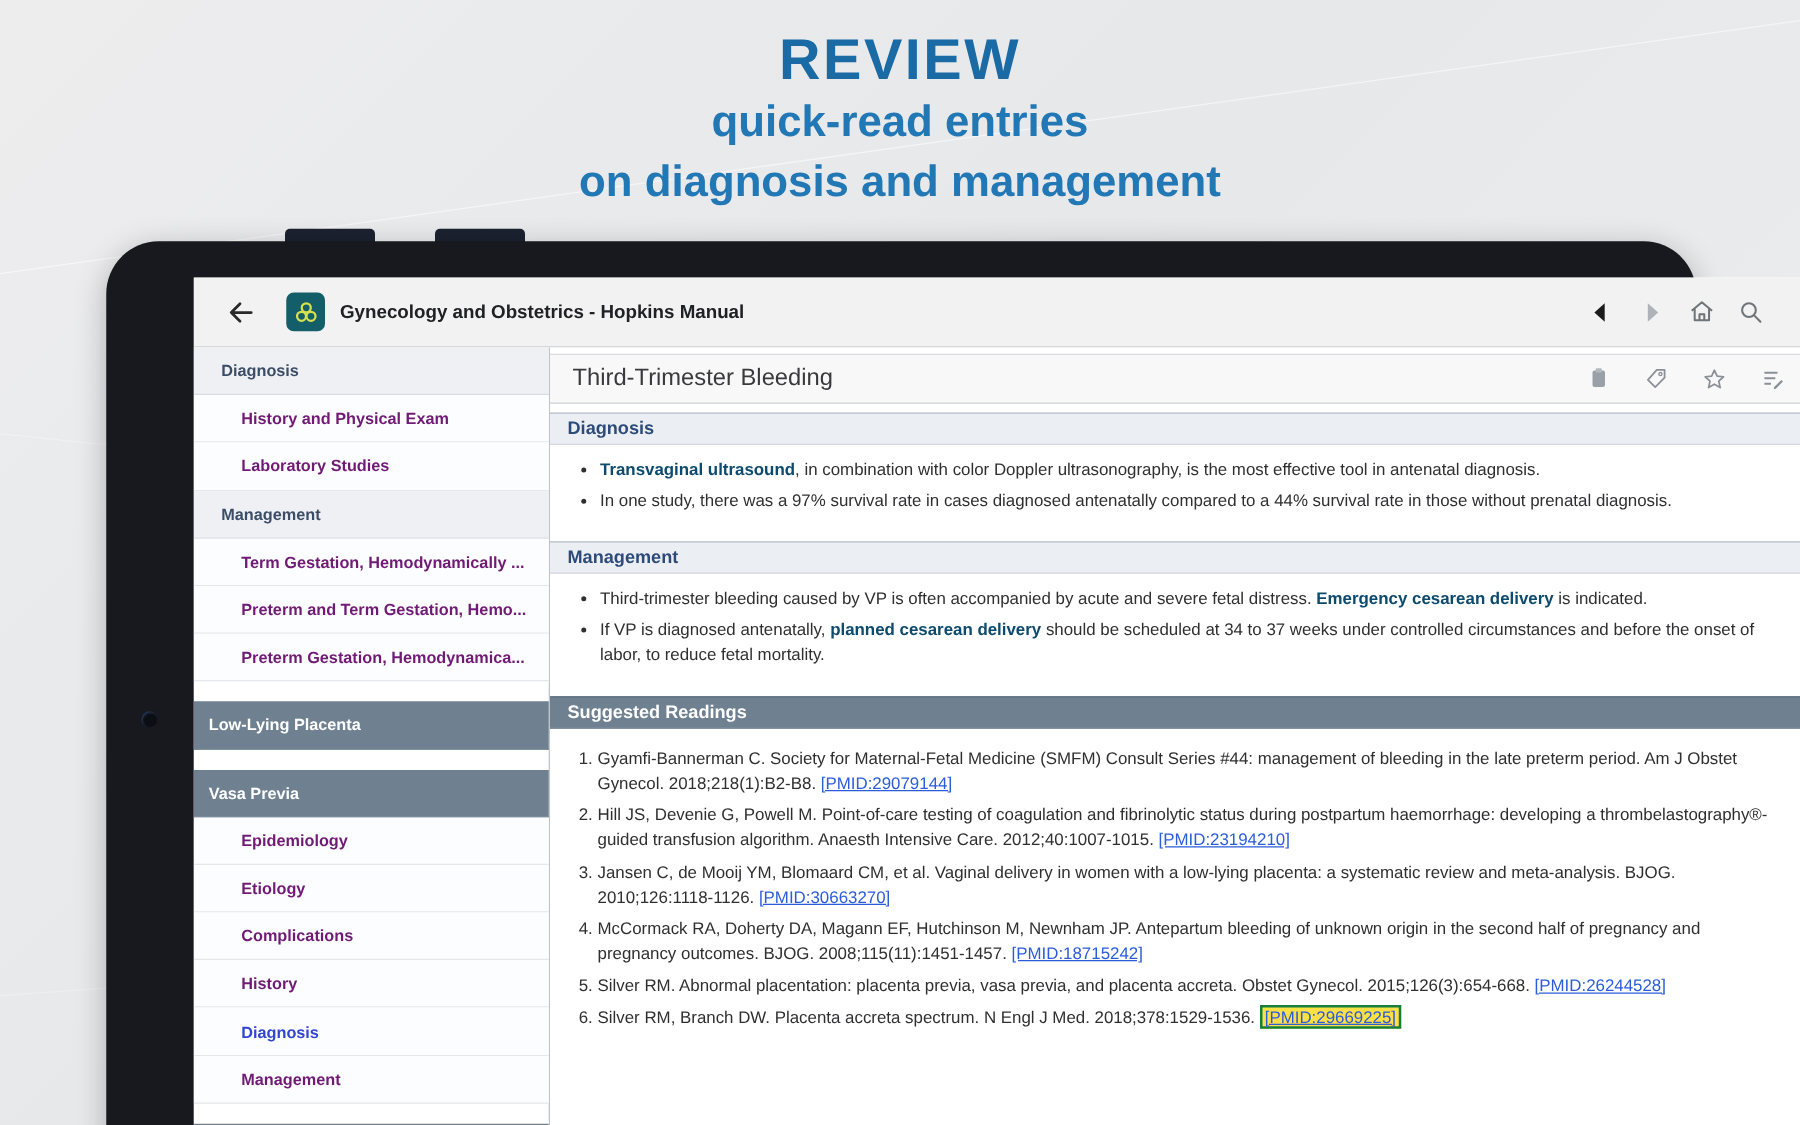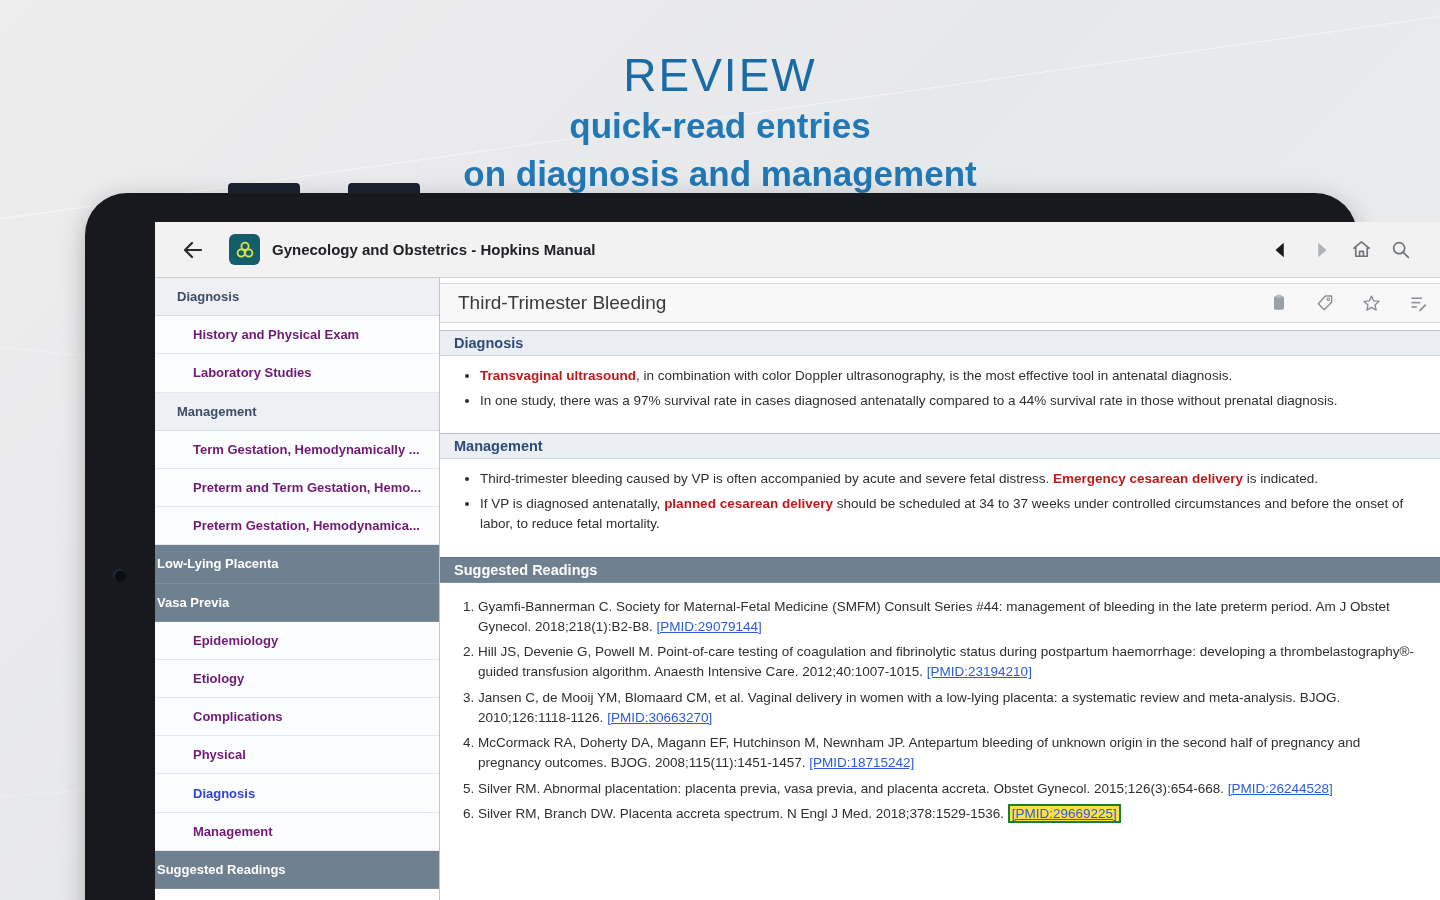--- a/index.html
+++ b/index.html
@@ -8,21 +8,21 @@
 
   .page { position:relative; width:1440px; height:900px; overflow:hidden;
           background:linear-gradient(135deg,#ededee 0%,#e7e8ea 45%,#eceef0 100%); }
   .bg-line { position:absolute; background:rgba(255,255,255,.55); height:1px; width:1800px; pointer-events:none; }
   .bg-line.l1 { top:120px; left:-200px; transform:rotate(-8deg); }
   .bg-line.l2 { top:420px; left:-200px; transform:rotate(6deg); opacity:.6; }
   .bg-line.l3 { top:740px; left:-100px; transform:rotate(-4deg); opacity:.5; }
 
   
   .promo { position:absolute; top:20px; left:0; width:100%; text-align:center; }
-  .promo-title { font-size:46px; font-weight:400; letter-spacing:2px; color:#1a6aa6;margin-top:28px; }
+  .promo-title { font-size:46px; font-weight:700; letter-spacing:2px; color:#1a6aa6; }
   .promo-sub { font-size:35px; font-weight:700; color:#2277b5; line-height:1.36; }
 
   
   .tab-btn { position:absolute; top:183px; height:14px; background:#1b2230; border-radius:4px 4px 0 0; }
   .tab-btn.b1 { left:228px; width:72px; }
   .tab-btn.b2 { left:348px; width:72px; }
   .tablet { position:absolute; left:85px; top:193px; width:1272px; height:730px;
             background:#17191e; border-radius:42px 42px 0 0;
             box-shadow:0 6px 24px rgba(0,0,0,.25); }
   .camera { position:absolute; left:28px; top:376px; width:13px; height:13px; border-radius:50%;
@@ -44,41 +44,41 @@
   
   .main-row { flex:1; display:flex; min-height:0; }
 
   
   .sidebar { flex:none; width:285px; background:#ffffff; border-right:1px solid #bfc4c9;
              display:flex; flex-direction:column; }
   .sb-item { flex:none; height:38.2px; display:flex; align-items:center;
              font-size:13px; font-weight:700; cursor:pointer; }
   .sb-section { background:#eef0f3; color:#3c4d68; padding-left:22px; border-bottom:1px solid #d8dce1; }
   .sb-sub { background:#fcfdfe; color:#701a75; padding-left:38px; border-bottom:1px solid #e4e7eb; }
-  .sb-slate { background:#6f8090; color:#ffffff; padding-left:2px; border-bottom:1px solid #7e8d9c; }
+  .sb-slate { background:#6f8090; color:#ffffff; padding-left:12px; border-bottom:1px solid #7e8d9c;margin-top:16px; }
   .sb-sub.active { color:#3144d2; }
 
   
   .doc-col { flex:1; display:flex; flex-direction:column; min-width:0; background:#fff; }
   .doc-titlebar { flex:none; height:40px; margin-top:5px; display:flex; align-items:center;
                   padding:0 18px; background:#f8f8f9; border-top:1px solid #d9dcdf;
                   border-bottom:1px solid #cdd1d6; }
   .doc-title { font-size:19px; color:#3a3a3c; }
   .doc-tools { margin-left:auto; display:flex; gap:26px; }
   .tool-ic { display:flex; align-items:center; cursor:pointer; }
 
   .doc-body { flex:1; overflow:hidden; padding-top:7px; }
   .sec-header { font-size:14.5px; font-weight:700; padding:4px 14px; }
   .sec-header.blue { background:#ebeef3; color:#2d4b79; border-top:1px solid #b8bfca; border-bottom:1px solid #d3d8e0; }
   .sec-header.slate { background:#6f8090; color:#ffffff; border-top:1px solid #5f7080; border-bottom:1px solid #7e8d9c; }
   .sec-header + .sec-header, ul.bullets + .sec-header, ol.refs + .sec-header { margin-top:22px; }
 
   ul.bullets { margin:10px 0 22px 0; padding-left:40px; list-style:disc; }
   ul.bullets li { font-size:13.5px; color:#2f2f31; line-height:1.52; margin:4px 0; padding-right:28px; }
-  ul.bullets li b { font-weight:700; color:#b91c1c; }
+  ul.bullets li b { font-weight:700; color:#0c4a6e; }
 
   ol.refs { margin:14px 0 0 0; padding-left:38px; }
   ol.refs li { font-size:13.5px; color:#2f2f31; line-height:1.5; margin:5px 0; padding-right:26px; }
   .pmid { color:#2b5cd9; text-decoration:underline; cursor:pointer; }
   .pmid.selected { border:2px solid #15803d; background:#fde047; padding:0 2px;text-decoration:underline; }
 </style>
 </head>
 <body>
 
 <div class="page">
@@ -146,21 +146,21 @@
             <div class="sb-item sb-sub">Laboratory Studies</div>
             <div class="sb-item sb-section">Management</div>
             <div class="sb-item sb-sub">Term Gestation, Hemodynamically ...</div>
             <div class="sb-item sb-sub">Preterm and Term Gestation, Hemo...</div>
             <div class="sb-item sb-sub">Preterm Gestation, Hemodynamica...</div>
             <div class="sb-item sb-slate">Low-Lying Placenta</div>
             <div class="sb-item sb-slate">Vasa Previa</div>
             <div class="sb-item sb-sub">Epidemiology</div>
             <div class="sb-item sb-sub">Etiology</div>
             <div class="sb-item sb-sub">Complications</div>
-            <div class="sb-item sb-sub">Physical</div>
+            <div class="sb-item sb-sub">History</div>
             <div class="sb-item sb-sub active">Diagnosis</div>
             <div class="sb-item sb-sub">Management</div>
             <div class="sb-item sb-slate">Suggested Readings</div>
           </div>
 
         <div class="doc-col">
           <div class="doc-titlebar">
             <span class="doc-title">Third-Trimester Bleeding</span>
             <span class="doc-tools">
               <span class="tool-ic">

